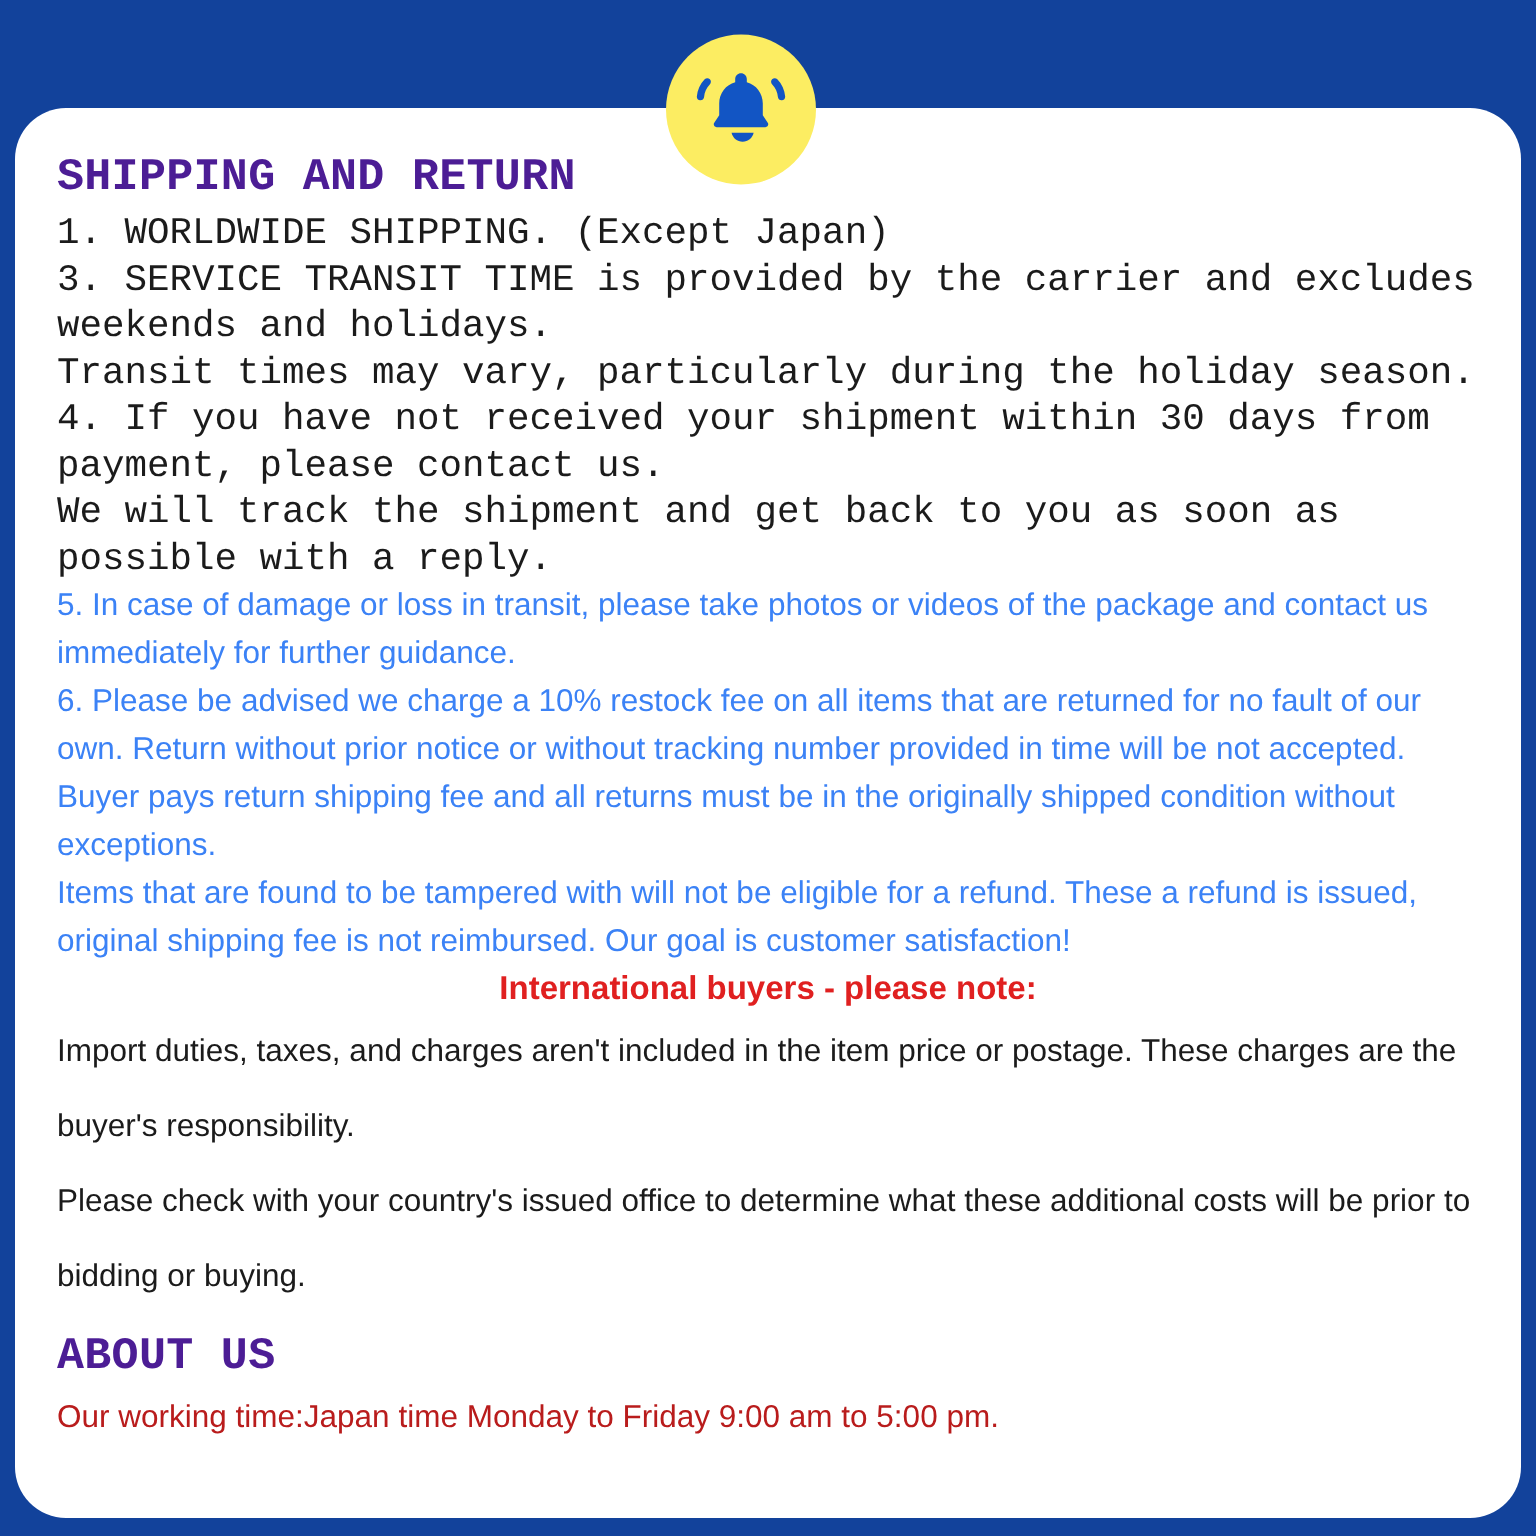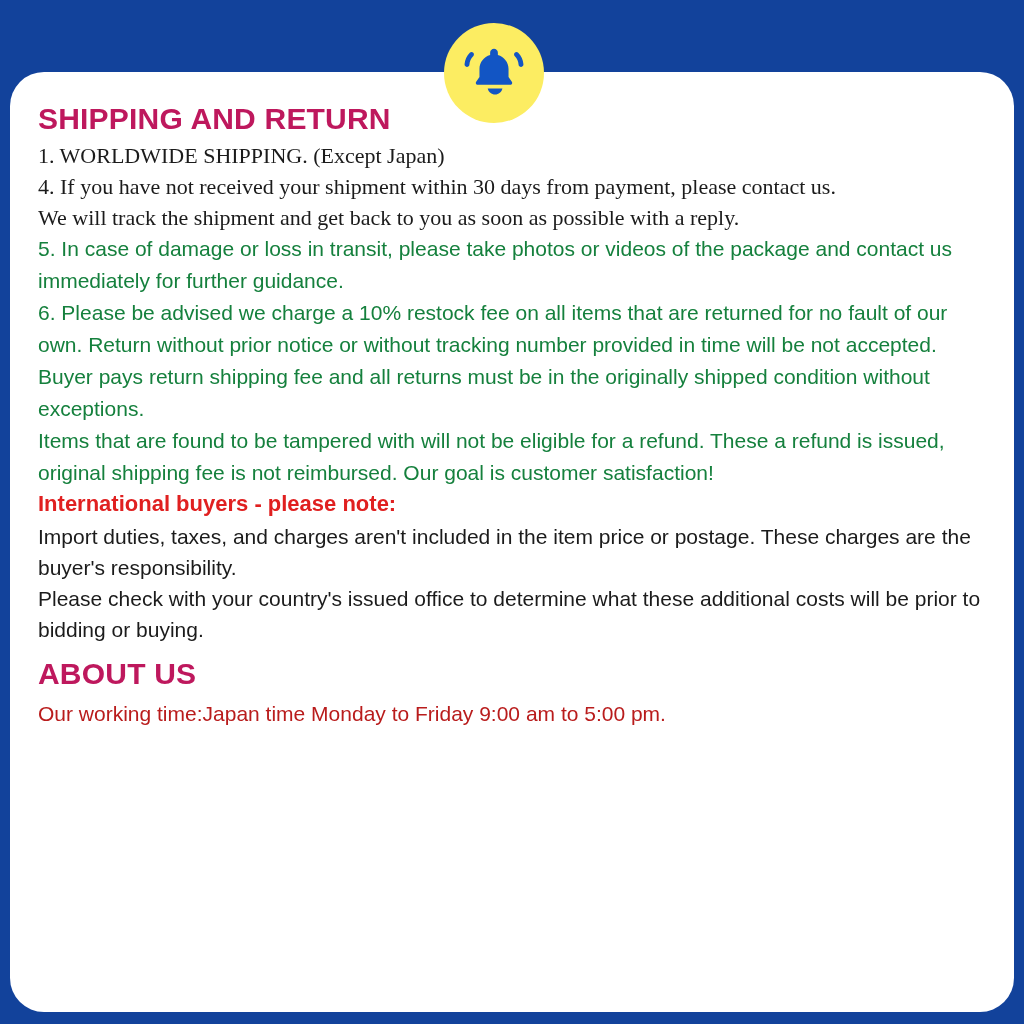--- a/index.html
+++ b/index.html
@@ -44,55 +44,56 @@
     display: flex;
     align-items: center;
     justify-content: center;
   }
   .bell-badge svg {
     display: block;
   }
   h2.section-title {
     font-size: 30px;
     font-weight: bold;
-    color: #be185d;
+    color: #4c1d95;
     margin: 6px 0 4px 0;
     letter-spacing: 0.2px;
-    font-family: Liberation Sans, sans-serif;
+    font-family: Liberation Mono, monospace;
   }
   h2.section-title.payment {
     margin-top: 14px;
   }
   h2.section-title.about {
     margin-top: 12px;
   }
   p.line {
-    font-size: 22px;
+    font-size: 25px;
     line-height: 31px;
     color: #1b1b1b;
     margin: 0;
-    font-family: Liberation Serif, serif;
+    font-family: Liberation Mono, monospace;
   }
   .note-red {
     font-size: 22px;
     font-weight: bold;
     color: #e02020;
     margin: 2px 0 4px 0;
     font-family: "Liberation Sans", sans-serif;
+    text-align: center;
   }
   .para {
     font-size: 21px;
     line-height: 32px;
-    color: #15803d;
+    color: #3b82f6;
     margin: 0;
     font-family: "Liberation Sans", sans-serif;
   }
   .payment-line {
     font-size: 21px;
-    line-height: 31px;
+    line-height: 50px;
     color: #1b1b1b;
     margin: 0;
     font-family: "Liberation Sans", sans-serif;
   }
   .about-line {
     font-size: 21px;
     line-height: 37px;
     color: #b91c1c;
     margin: 0;
     font-family: "Liberation Sans", sans-serif;
@@ -116,20 +117,22 @@
         </svg>
       </span>
     </div>
   </div>
 
   <div class="card">
 
     <h2 class="section-title">SHIPPING AND RETURN</h2>
 
     <p class="line">1. WORLDWIDE SHIPPING. (Except Japan)</p>
+    <p class="line">3. SERVICE TRANSIT TIME is provided by the carrier and excludes weekends and holidays.</p>
+    <p class="line">Transit times may vary, particularly during the holiday season.</p>
     <p class="line">4. If you have not received your shipment within 30 days from payment, please contact us.</p>
     <p class="line">We will track the shipment and get back to you as soon as possible with a reply.</p>
 
     <p class="para">5. In case of damage or loss in transit, please take photos or videos of the package and contact us immediately for further guidance.</p>
     <p class="para">6. Please be advised we charge a 10% restock fee on all items that are returned for no fault of our own. Return without prior notice or without tracking number provided in time will be not accepted. Buyer pays return shipping fee and all returns must be in the originally shipped condition without exceptions.</p>
     <p class="para">Items that are found to be tampered with will not be eligible for a refund. These a refund is issued, original shipping fee is not reimbursed. Our goal is customer satisfaction!</p>
 
     <p class="note-red">International buyers - please note:</p>
     <p class="payment-line">Import duties, taxes, and charges aren't included in the item price or postage. These charges are the buyer's responsibility.</p>
     <p class="payment-line">Please check with your country's issued office to determine what these additional costs will be prior to bidding or buying.</p>

